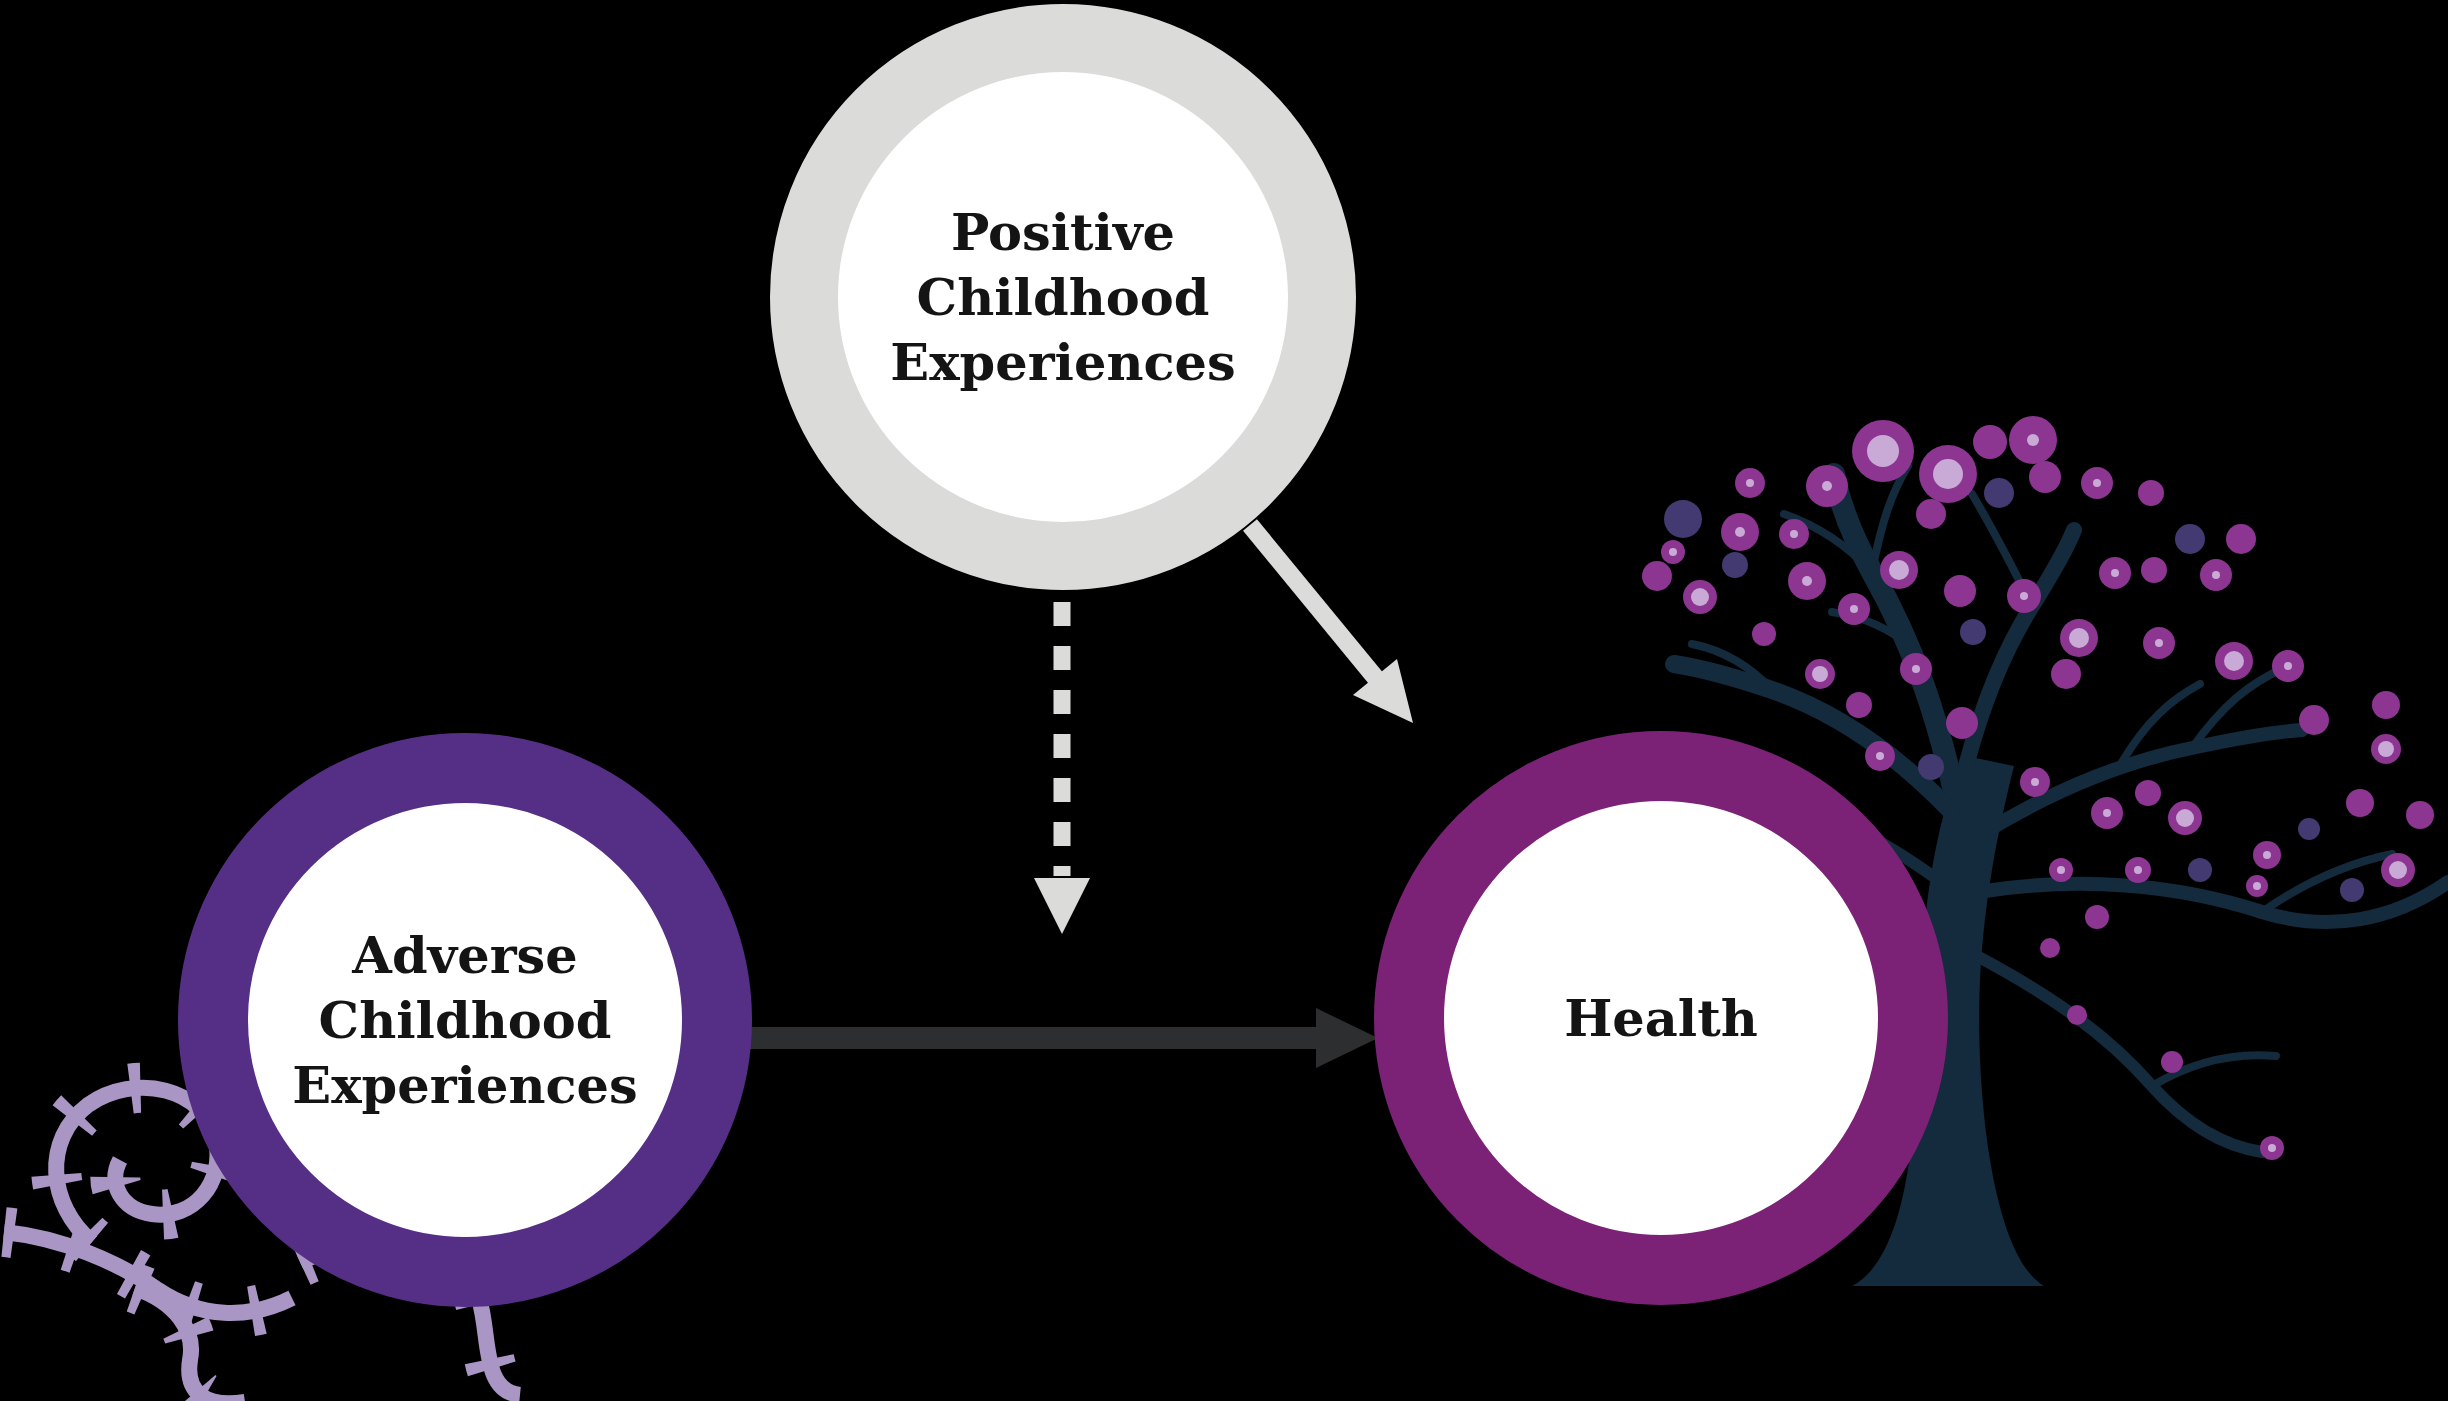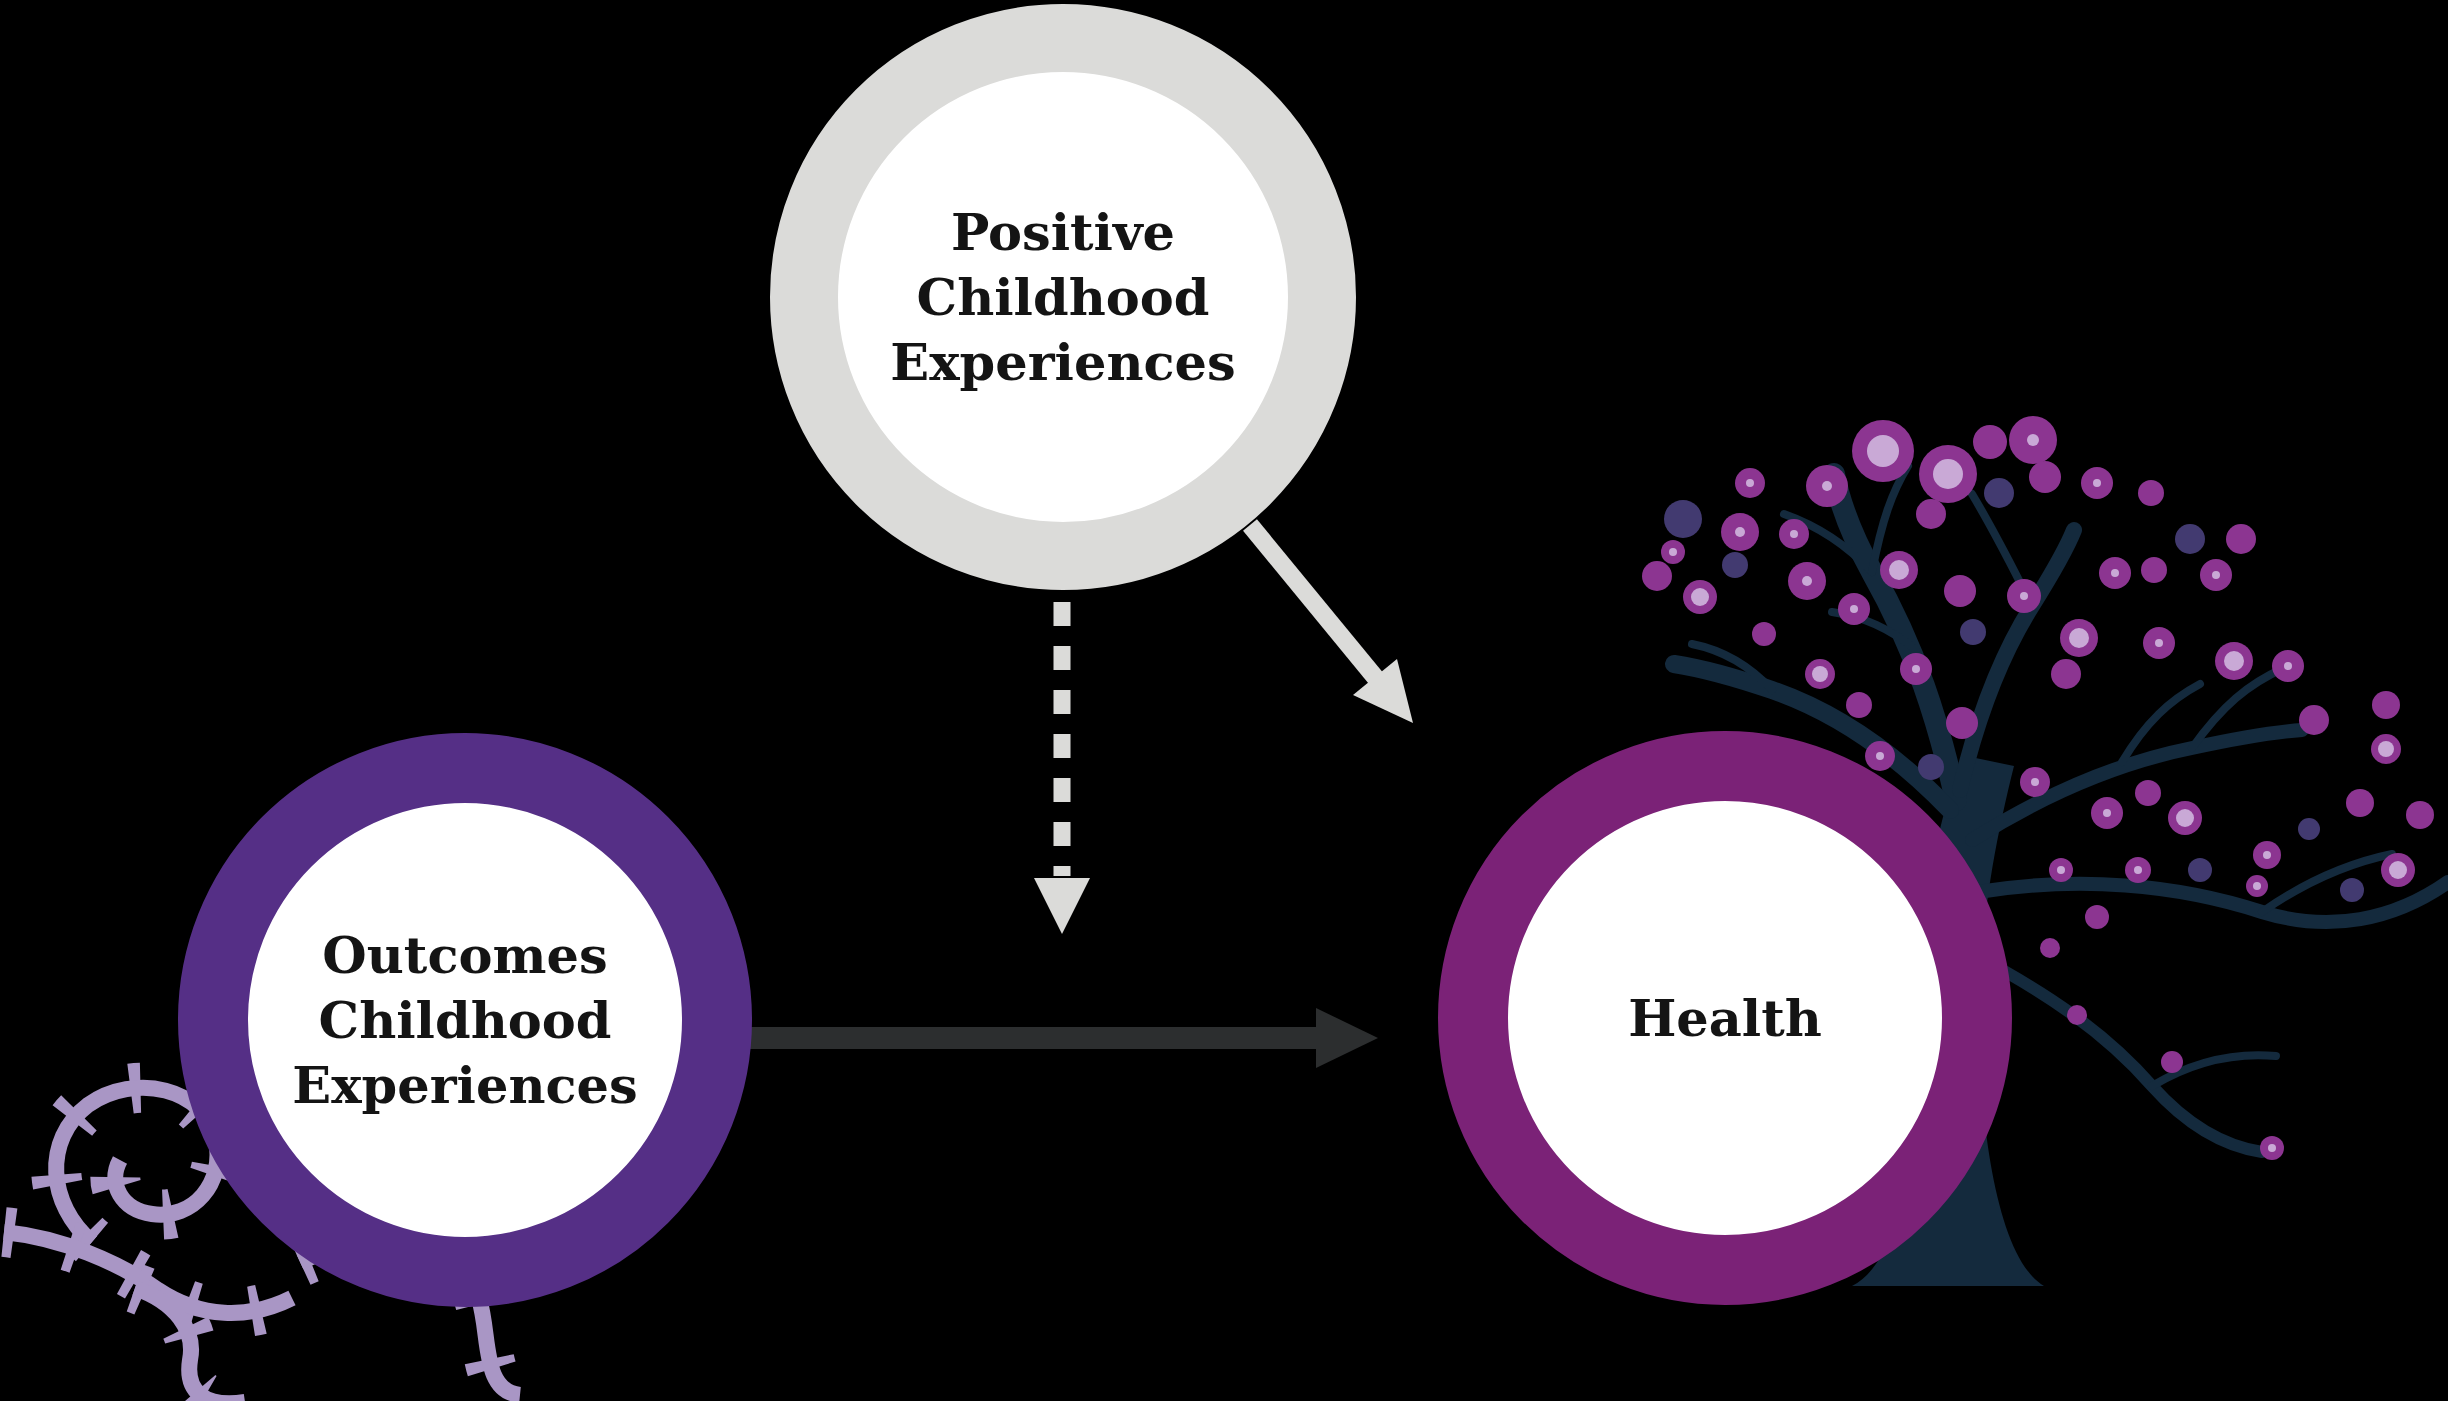--- a/index.html
+++ b/index.html
@@ -5,21 +5,21 @@
   html,body{margin:0;padding:0;background:#000;}
   .canvas{position:relative;width:2448px;height:1401px;background:#000;overflow:hidden;
           font-family:"DejaVu Serif", serif;}
   .decor{position:absolute;left:0;top:0;width:2448px;height:1401px;display:block;}
   .node{position:absolute;border-radius:50%;background:#fff;display:flex;
         align-items:center;justify-content:center;text-align:center;
         font-weight:700;font-size:51px;line-height:65px;color:#141414;}
   .node span{display:block;}
   .node-top{left:770px;top:4px;width:450px;height:450px;border:68px solid #DBDBD9;}
   .node-left{left:178px;top:733px;width:434px;height:434px;border:70px solid #552F86;}
-  .node-right{left:1438px;top:731px;width:434px;height:434px;border:70px solid #7B2277;}
+  .node-right{left:1374px;top:731px;width:434px;height:434px;border:70px solid #7B2277;}
 </style>
 </head>
 <body>
 
 <div class="canvas">
 
   <svg class="decor" viewBox="0 0 2448 1401">
 
     <g fill="none" stroke="#A996C5">
       <g>
@@ -179,21 +179,21 @@
   <div class="node node-top" style="border-color: rgb(219, 219, 217);">
     <div>
       <span>Positive</span>
       <span>Childhood</span>
       <span>Experiences</span>
     </div>
   </div>
 
   <div class="node node-left" style="border-color: rgb(85, 47, 134);">
     <div>
-      <span>Outcomes</span>
+      <span>Adverse</span>
       <span>Childhood</span>
       <span>Experiences</span>
     </div>
   </div>
 
   <div class="node node-right" style="border-color: rgb(123, 34, 119);">
     <div>
       <span>Health</span>
     </div>
   </div>

